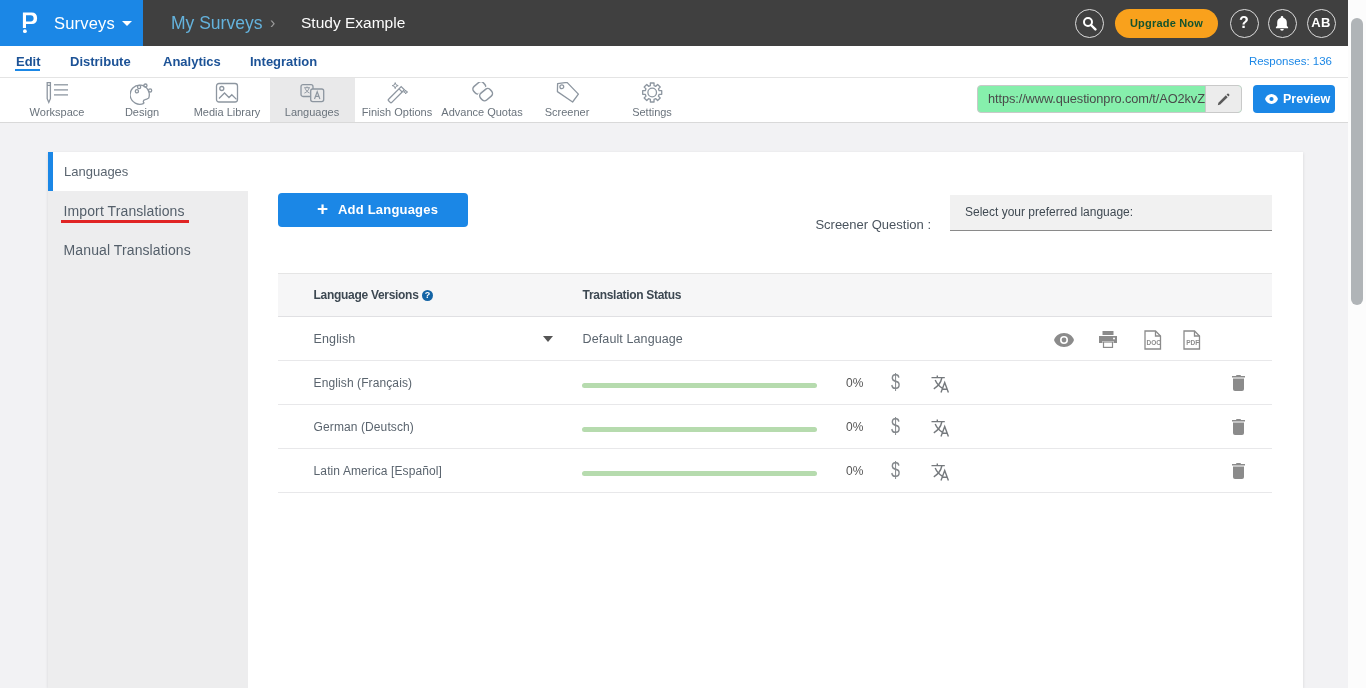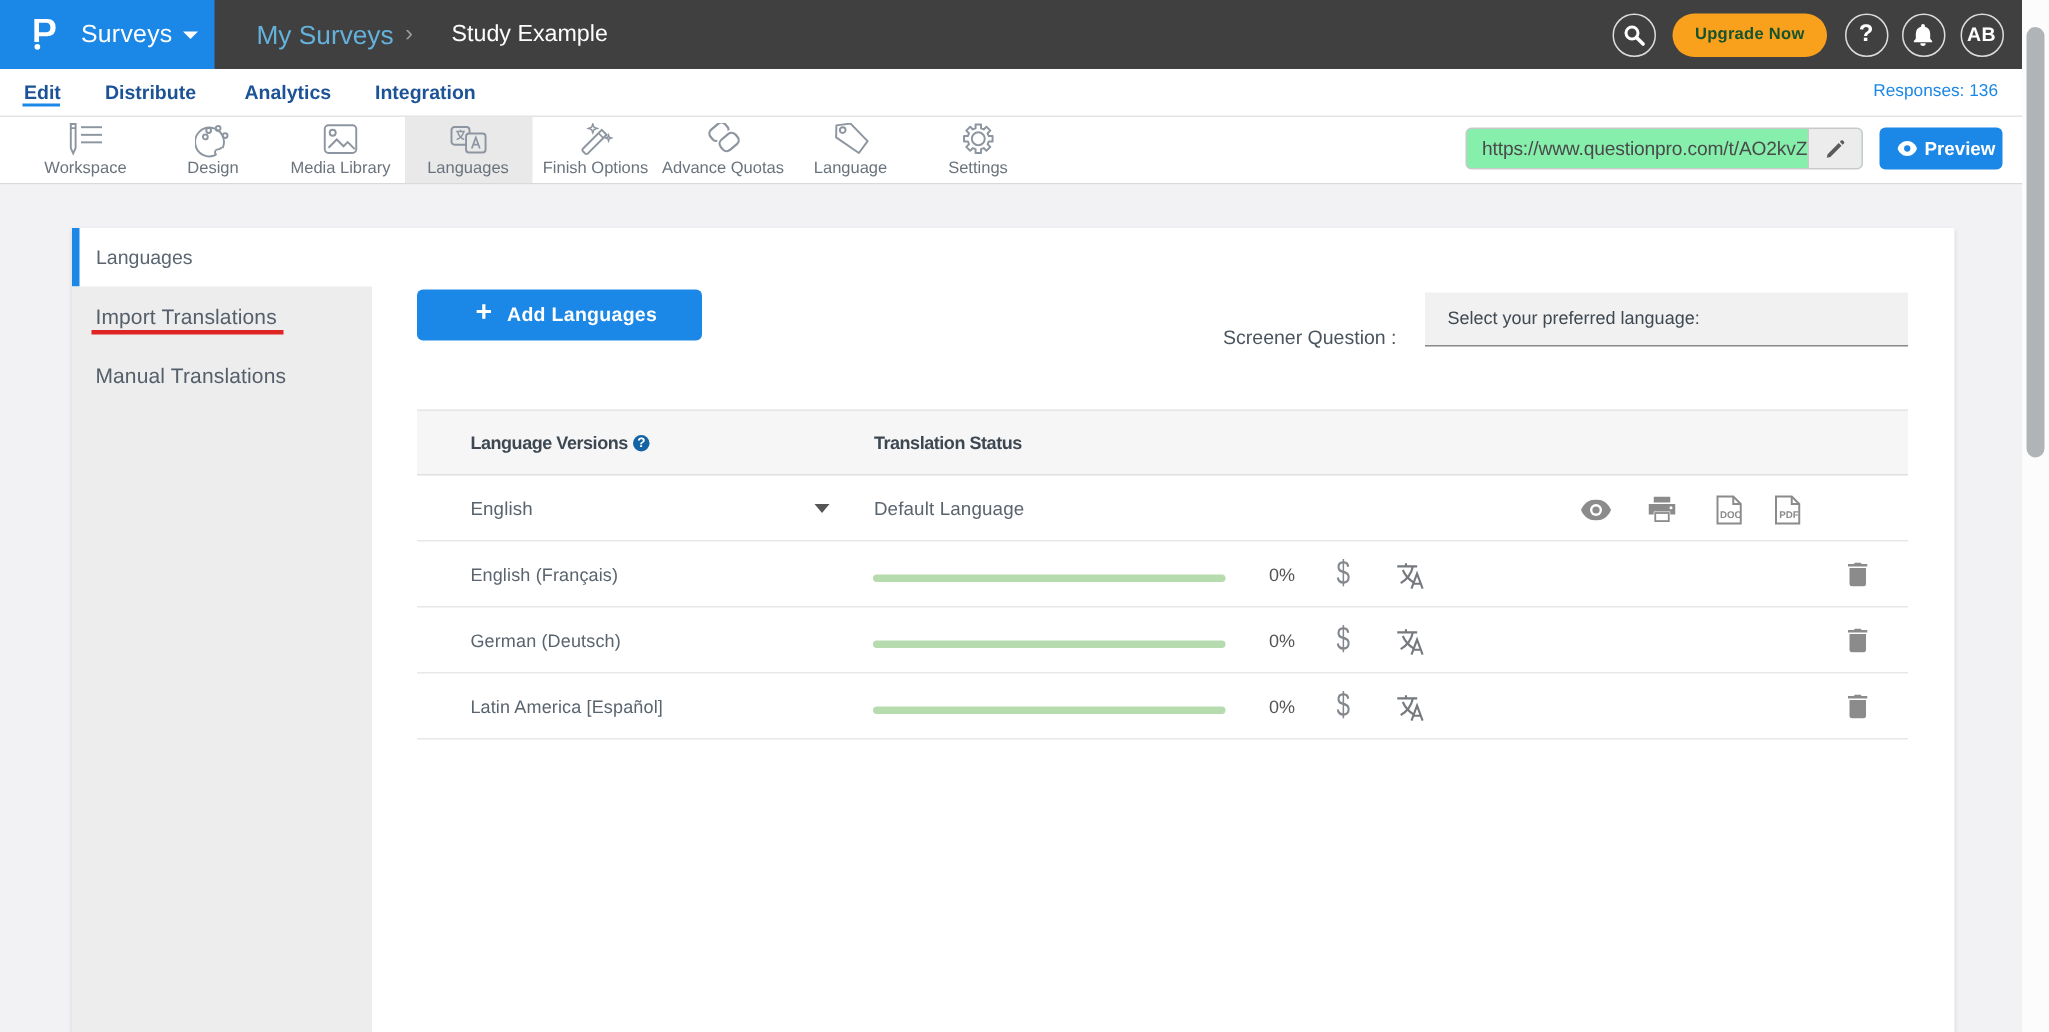--- a/index.html
+++ b/index.html
@@ -165,21 +165,21 @@
       <rect x="9.7" y="8.2" width="12.8" height="8.9" rx="3.4" transform="rotate(-40 16.1 12.65)" stroke="#fff" stroke-width="4"></rect>
       <rect x="9.7" y="8.2" width="12.8" height="8.9" rx="3.4" transform="rotate(-40 16.1 12.65)" stroke="#8d96a0" stroke-width="1.5"></rect>
     </svg>
     <span class="tlab">Advance Quotas</span>
   </div>
   <div class="titem" style="left:524.5px;">
     <svg width="26" height="22" viewBox="0 0 26 22" fill="none" stroke="#8d96a0" stroke-width="1.3" stroke-linejoin="round" style="margin-bottom:2px;">
       <path d="M3.6 1.6 L13 0.4 L24.4 12.1 L18.6 20 L3.4 9.6 Z"></path>
       <circle cx="7.8" cy="4.7" r="1.9"></circle>
     </svg>
-    <span class="tlab">Language</span>
+    <span class="tlab">Screener</span>
   </div>
   <div class="titem" style="left:609.5px;">
     <svg width="24" height="22" viewBox="0 0 24 22" fill="none" stroke="#8d96a0" stroke-width="1.3" stroke-linejoin="round" style="margin-bottom:2px;">
       <path transform="translate(2.2,0.5)" d="M8.20,3.03 L8.15,0.48 L11.85,0.48 L11.80,3.03 L13.65,3.80 L15.42,1.96 L18.04,4.58 L16.20,6.35 L16.97,8.20 L19.52,8.15 L19.52,11.85 L16.97,11.80 L16.20,13.65 L18.04,15.42 L15.42,18.04 L13.65,16.20 L11.80,16.97 L11.85,19.52 L8.15,19.52 L8.20,16.97 L6.35,16.20 L4.58,18.04 L1.96,15.42 L3.80,13.65 L3.03,11.80 L0.48,11.85 L0.48,8.15 L3.03,8.20 L3.80,6.35 L1.96,4.58 L4.58,1.96 L6.35,3.80 Z"></path>
       <circle cx="12.2" cy="10.5" r="4.3"></circle>
     </svg>
     <span class="tlab">Settings</span>
   </div>
   <div id="urlbox">
     <span class="utext">https://www.questionpro.com/t/AO2kvZ</span>

